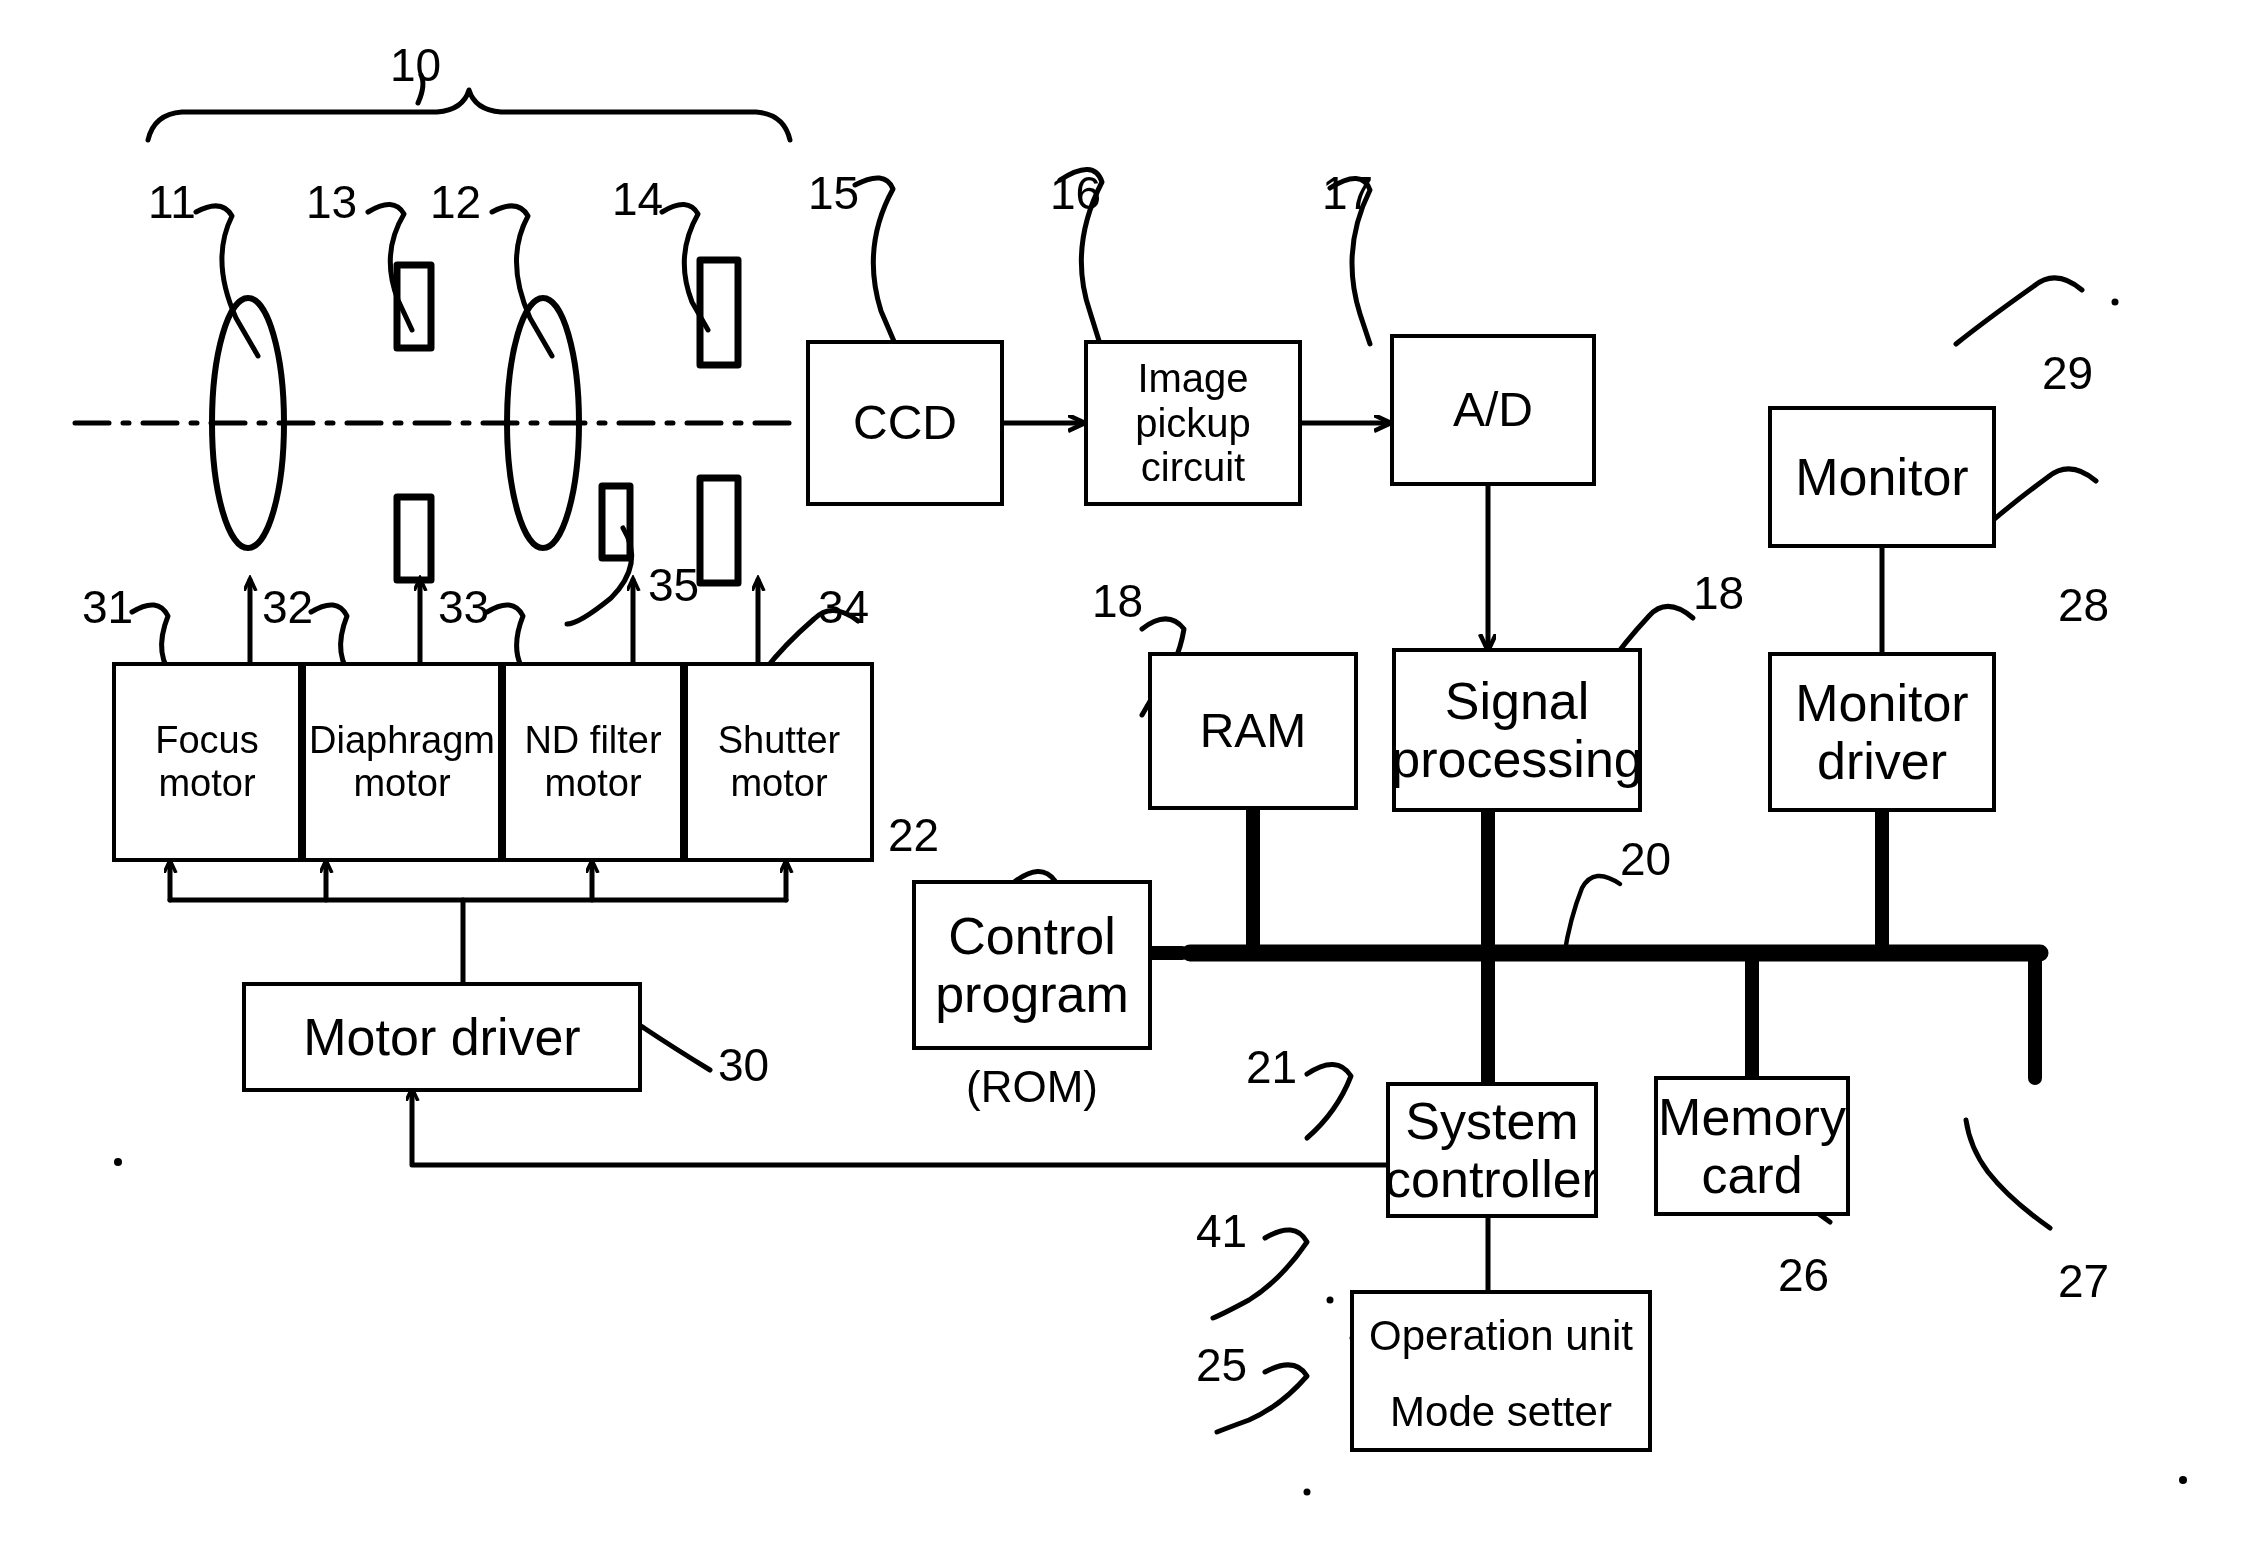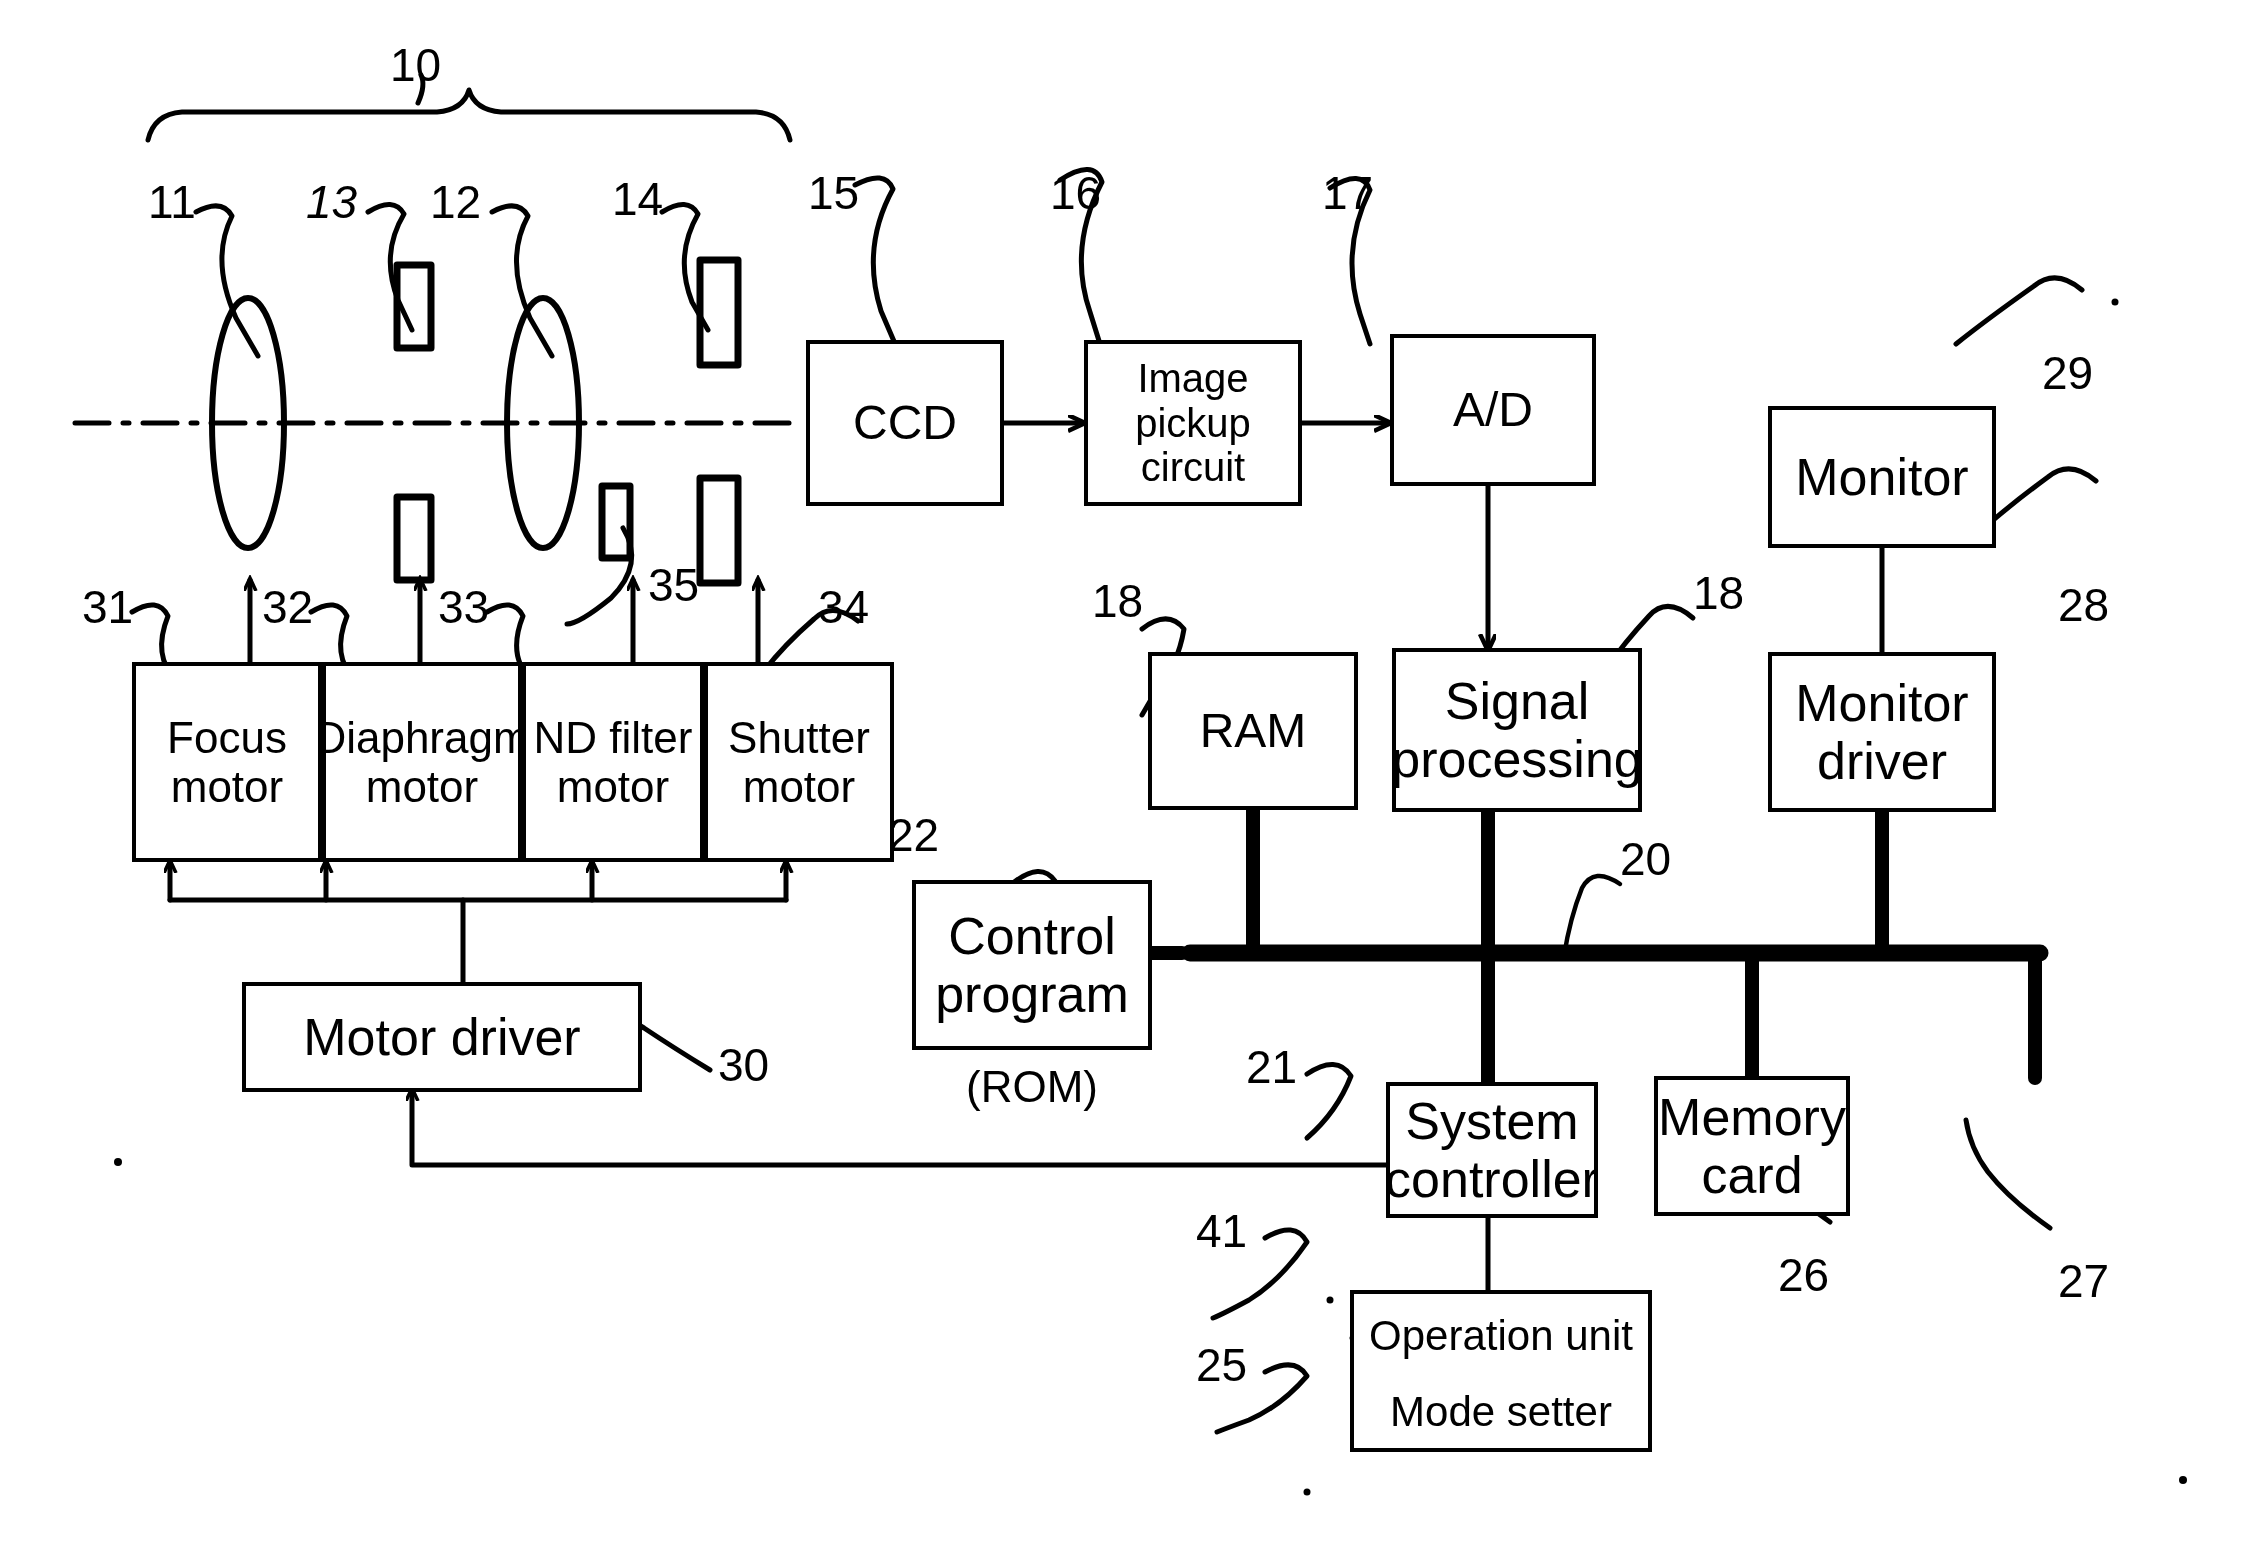--- a/index.html
+++ b/index.html
@@ -11,21 +11,21 @@
        display:flex;align-items:center;justify-content:center;
        text-align:center;line-height:1.12;box-sizing:border-box;}
   .box span{display:block;}
   .ref{position:absolute;font-size:46px;font-weight:400;letter-spacing:0px;}
   .lbl-txt{font-size:52px;}
   .big{font-size:48px;}
   .sm{font-size:40px;}
   .romcap{position:absolute;font-size:44px;}
   .motorcell{position:absolute;border:4px solid #000;background:#fff;
        display:flex;align-items:center;justify-content:center;text-align:center;
-       font-size:44px;line-height:1.12;box-sizing:border-box;margin-left:20px;}
+       font-size:38px;line-height:1.12;box-sizing:border-box;}
   .opsplit{position:absolute;border:4px solid #000;background:#fff;box-sizing:border-box;}
   .oprow{position:absolute;left:0;width:100%;display:flex;align-items:center;
          justify-content:center;font-size:42px;}
 </style>
 </head>
 <body>
 
 <div id="stage">
 
   <svg id="art" viewBox="0 0 2252 1555">
@@ -145,21 +145,21 @@
       <circle cx="2115" cy="302" r="3.5" fill="#000" stroke="none"></circle>
       <circle cx="118" cy="1162" r="4" fill="#000" stroke="none"></circle>
       <circle cx="1330" cy="1300" r="3.5" fill="#000" stroke="none"></circle>
       <circle cx="2183" cy="1480" r="4" fill="#000" stroke="none"></circle>
       <circle cx="1307" cy="1492" r="3.5" fill="#000" stroke="none"></circle>
     </g>
   </svg>
 
   <div class="ref" style="left:390px;  top:38px;">10</div>
   <div class="ref" style="left:148px;  top:175px;">11</div>
-  <div class="ref" style="left:306px;  top:175px;font-style:italic;">13</div>
+  <div class="ref" style="left:306px;  top:175px;">13</div>
   <div class="ref" style="left:430px;  top:175px;">12</div>
   <div class="ref" style="left:612px;  top:172px;">14</div>
   <div class="ref" style="left:648px;  top:558px;">35</div>
 
   <div class="ref" style="left:808px;  top:166px;">15</div>
   <div class="ref" style="left:1050px; top:166px;">16</div>
   <div class="ref" style="left:1322px; top:166px;">17</div>
   <div class="ref" style="left:2042px; top:346px;">29</div>
   <div class="ref" style="left:2058px; top:578px;">28</div>
   <div class="ref" style="left:1693px; top:566px;">18</div>

